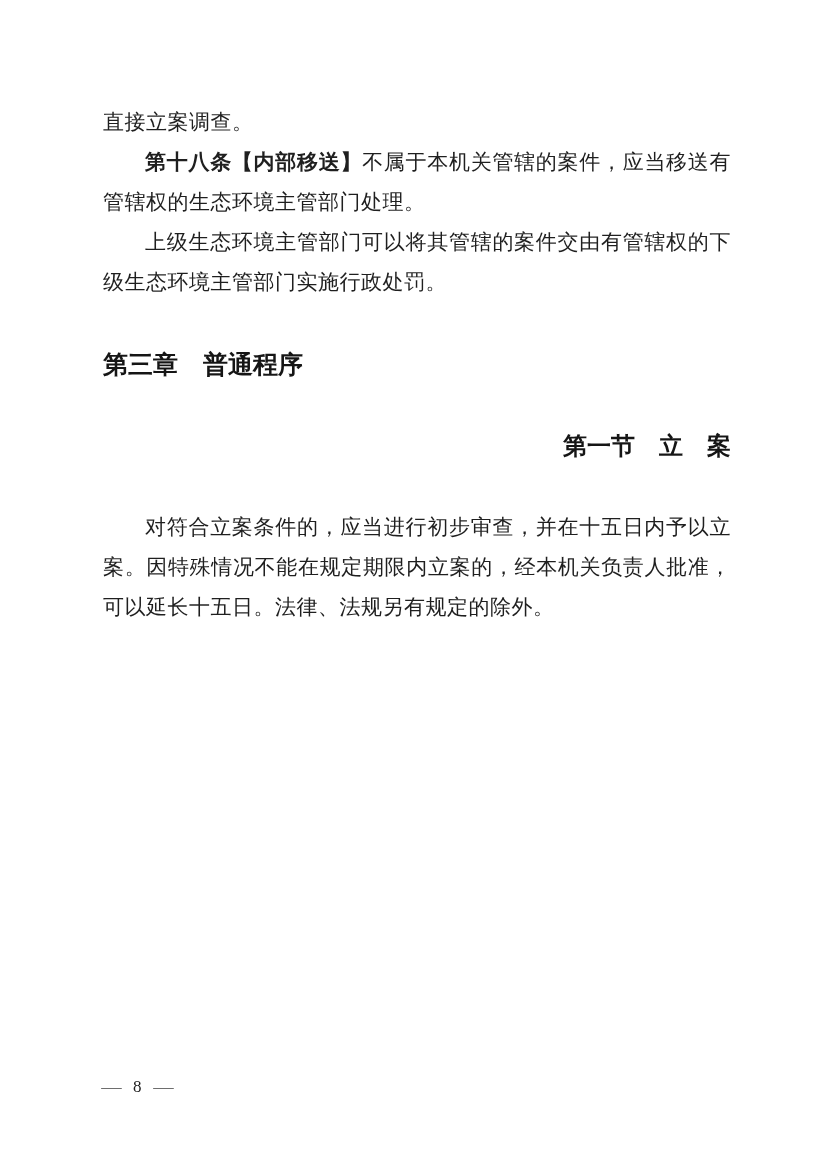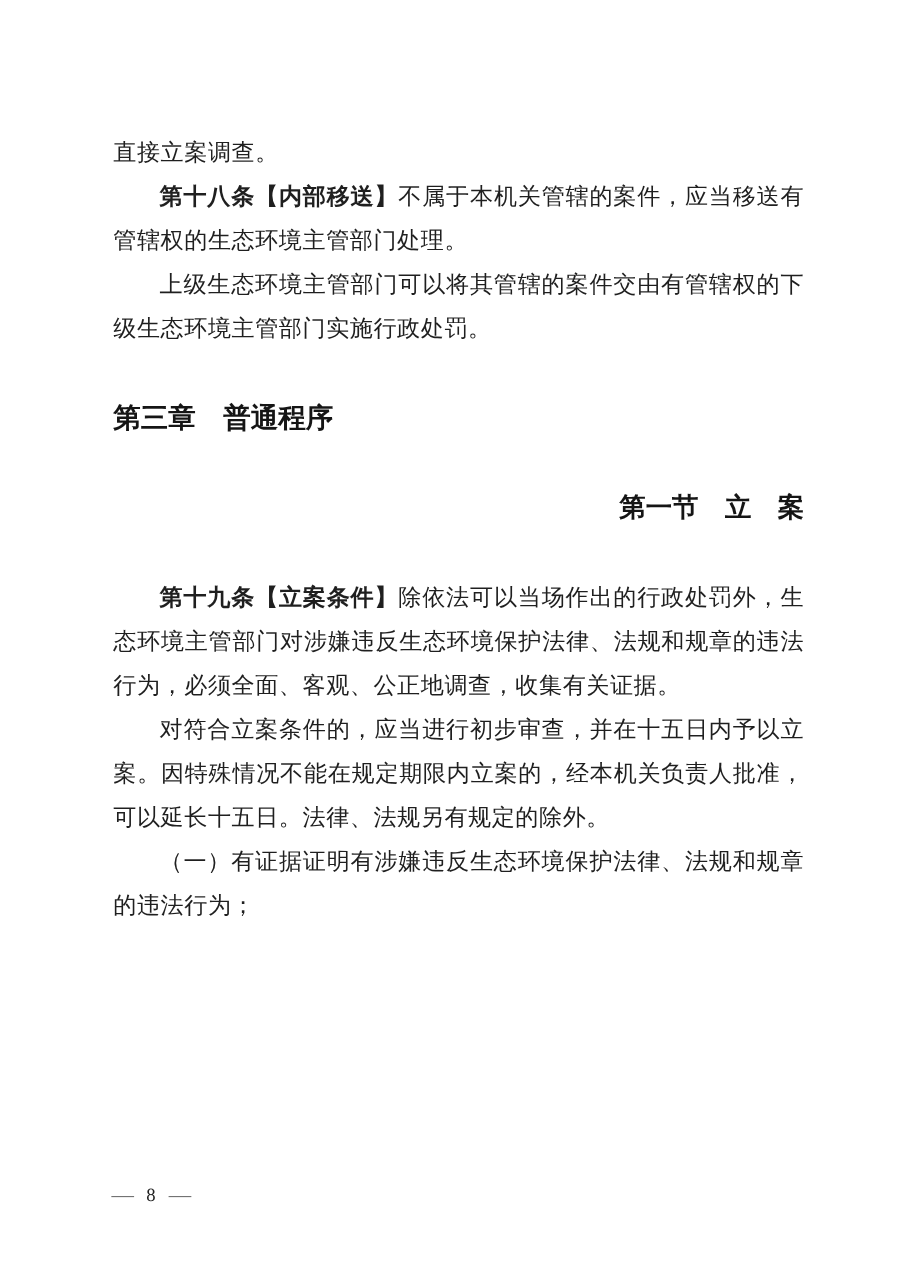--- a/index.html
+++ b/index.html
@@ -12,21 +12,21 @@
     width: 826px;
     height: 1169px;
     background: #ffffff;
     overflow: hidden;
     font-family: "Liberation Serif", "DejaVu Serif", serif;
     color: #1f1f1f;
   }
   .content {
     position: absolute;
     left: 103px;
-    top: 118px;
+    top: 102px;
     width: 628px;
   }
   .para {
     margin: 0;
     font-size: 21px;
     line-height: 40px;
     text-align: justify;
     text-justify: inter-character;
     letter-spacing: 0.5px;
     color: #1f1f1f;
@@ -88,26 +88,24 @@
 
     <p class="para ind"><b class="art">第十八条</b><span class="brk">【内部移送】</span><span>不属于本机关管辖的案件，应当移送有管辖权的生态环境主管部门处理。</span></p>
 
     <p class="para ind">上级生态环境主管部门可以将其管辖的案件交由有管辖权的下级生态环境主管部门实施行政处罚。</p>
 
 
     <h2 class="chapter-heading">第三章　普通程序</h2>
 
     <h3 class="section-heading">第一节　立　案</h3>
 
-    <p class="para ind"><b class="art">第十九条</b><span class="brk">【立案条件】</span><span>除依法可以当场作出的行政处罚外，生态环境主管部门对涉嫌违反生态环境保护法律、法规和规章的违法行为，必须全面、客观、公正地调查，收集有关证据。</span></p>
 
     <p class="para ind">对符合立案条件的，应当进行初步审查，并在十五日内予以立案。因特殊情况不能在规定期限内立案的，经本机关负责人批准，可以延长十五日。法律、法规另有规定的除外。</p>
 
 
-    <p class="para ind">（一）有证据证明有涉嫌违反生态环境保护法律、法规和规章的违法行为；</p>
 
 
 
   </main>
 
   <footer class="footer">
     <span class="dash">—</span>
     <span class="pagenum">8</span>
     <span class="dash">—</span>
   </footer>

